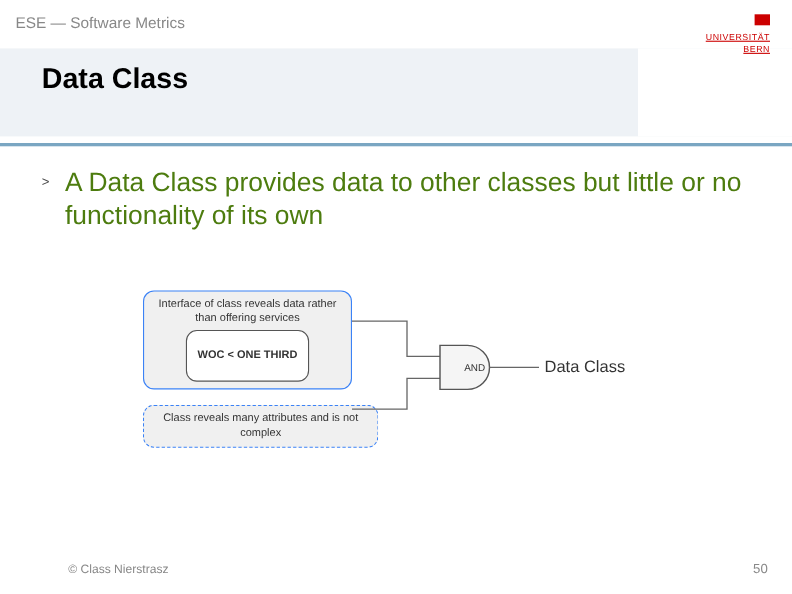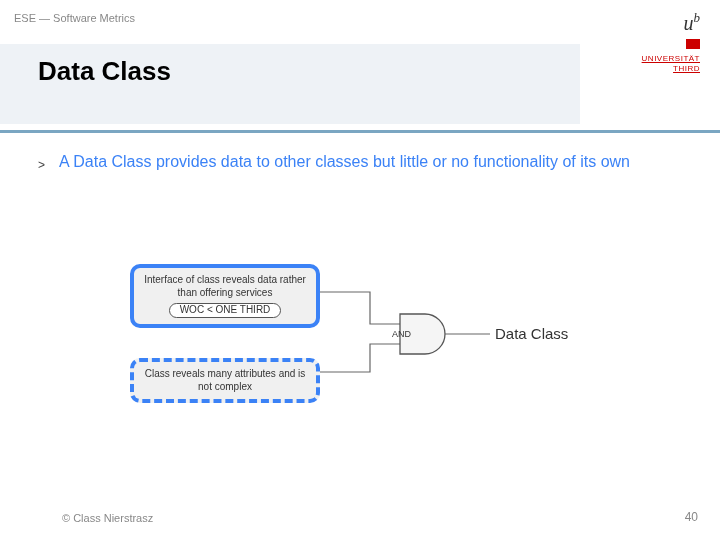--- a/index.html
+++ b/index.html
@@ -1,93 +1,90 @@
 <!DOCTYPE html>
 <html><head>
 <meta charset="utf-8">
 <style>
   * { margin: 0; padding: 0; box-sizing: border-box; }
   html, body { width: 720px; height: 540px; font-family: Arial, Helvetica, sans-serif; background: #fff; overflow: hidden; }
   .slide { position: relative; width: 720px; height: 540px; }
-  .header-label { position: absolute; top: 12px; left: 14px; font-size: 11px; color: #888; }
+  .header-label { position: absolute; top: 12px; left: 14px; font-size: 14px; color: #888; }
   .title-band { position: absolute; top: 44px; left: 0; width: 720px; height: 80px; background: #eef2f6; }
   .title-cover { position: absolute; top: 0; right: 0; width: 140px; height: 80px; background: #fff; }
   .title { position: absolute; top: 12px; left: 38px; font-size: 26px; font-weight: bold; color: #000; }
   .blue-line { position: absolute; top: 130px; left: 0; width: 720px; height: 3px; background: #7aa6c2; }
   .logo { position: absolute; top: 10px; right: 20px; width: 120px; text-align: right; }
   .logo-ub { font-family: Georgia, 'Times New Roman', serif; font-size: 20px; font-style: italic; color: #333; }
   .logo-ub .b { font-size: 13px; vertical-align: super; font-style: italic; }
   .logo-red { height: 10px; width: 14px; background: #c00; display: inline-block; margin-top: 2px; }
   .logo-uni { font-size: 8px; color: #c00; letter-spacing: 0.5px; margin-top: 2px; line-height: 1.1; text-decoration: underline; }
   .body { position: absolute; top: 152px; left: 38px; width: 644px; }
   .bullet-row { display: flex; align-items: flex-start; gap: 14px; }
   .bullet-marker { font-size: 12px; color: #444; margin-top: 6px; }
-  .bullet-text { font-size: 16px; color: #3b82f6; line-height: 1.25; }
+  .bullet-text { font-size: 24px; color: #4d7c0f; line-height: 1.25; }
   .diagram { position: absolute; top: 264px; left: 130px; width: 460px; height: 180px; }
   .footer-left { position: absolute; bottom: 16px; left: 62px; font-size: 11px; color: #888; }
   .footer-right { position: absolute; bottom: 16px; right: 22px; font-size: 12px; color: #888; }
   
-  .box { position: absolute; background: #f0f0f0; border: 4px solid #3b82f6; padding: 6px 8px; font-size: 10px; text-align: center; color: #333; line-height: 1.25; }
+  .box { position: absolute; background: #f0f0f0; border: 1px solid #3b82f6; padding: 6px 8px; font-size: 10px; text-align: center; color: #333; line-height: 1.25; }
   .box-dashed { border-style: dashed; }
   .box-rounded { border-radius: 10px; }
-  .inner-metric { display: inline-block; margin-top: 4px; padding: 0 10px; border: 1px solid #555; border-radius: 10px; background: #fff; font-size: 10px; font-weight: normal; }
+  .inner-metric { display: inline-block; margin-top: 4px; padding: 16px 10px; border: 1px solid #555; border-radius: 10px; background: #fff; font-size: 10px; font-weight: bold; }
   .gate-label { position: absolute; font-size: 9px; color: #333; }
   .result-label { position: absolute; font-size: 15px; color: #333; font-family: Arial, sans-serif; }
 </style>
 </head>
 <body>
 
 <div class="slide">
 
   <div class="header-label">ESE — Software Metrics</div>
 
   <div class="title-band">
     <div class="title-cover"></div>
     <div class="title">Data Class</div>
   </div>
 
   <div class="logo">
-    <div class="logo-ub">
-      <span>u</span><span class="b">b</span>
-    </div>
     <div class="logo-red"></div>
     <div class="logo-uni">UNIVERSITÄT</div>
-    <div class="logo-uni">THIRD</div>
+    <div class="logo-uni">BERN</div>
   </div>
 
   <div class="blue-line"></div>
 
   <div class="body">
     <div class="bullet-row">
       <div class="bullet-marker">&gt;</div>
       <div class="bullet-text">A Data Class provides data to other classes but little or no functionality of its own</div>
     </div>
   </div>
 
   <div class="diagram">
 
     <div class="box box-rounded" style="left:0; top:0; width:190px;">
       <div>Interface of class reveals data rather than offering services</div>
       <div class="inner-metric">WOC &lt; ONE THIRD</div>
     </div>
 
-    <div class="box box-dashed box-rounded" style="left:0; top:94px; width:190px;">
+    <div class="box box-dashed box-rounded" style="left:0; top:104px; width:214px;">
       <div>Class reveals many attributes and is not complex</div>
     </div>
 
     <svg width="460" height="180" style="position:absolute; left:0; top:0;">
 
       <path d="M190 28 H240 V60 H270" stroke="#666" stroke-width="1.2" fill="none"></path>
 
       <path d="M190 108 H240 V80 H270" stroke="#666" stroke-width="1.2" fill="none"></path>
 
       <path d="M270 50 H295 A20 20 0 0 1 295 90 H270 Z" stroke="#555" stroke-width="1.3" fill="#f5f5f5"></path>
 
       <path d="M315 70 H360" stroke="#666" stroke-width="1.2" fill="none"></path>
     </svg>
-    <div class="gate-label" style="left:262px; top:65px;">AND</div>
+    <div class="gate-label" style="left:292px; top:65px;">AND</div>
     <div class="result-label" style="left:365px; top:61px;">Data Class</div>
   </div>
 
   <div class="footer-left">© Class Nierstrasz</div>
-  <div class="footer-right">40</div>
+  <div class="footer-right">50</div>
 
 </div>
 
 </body></html>

